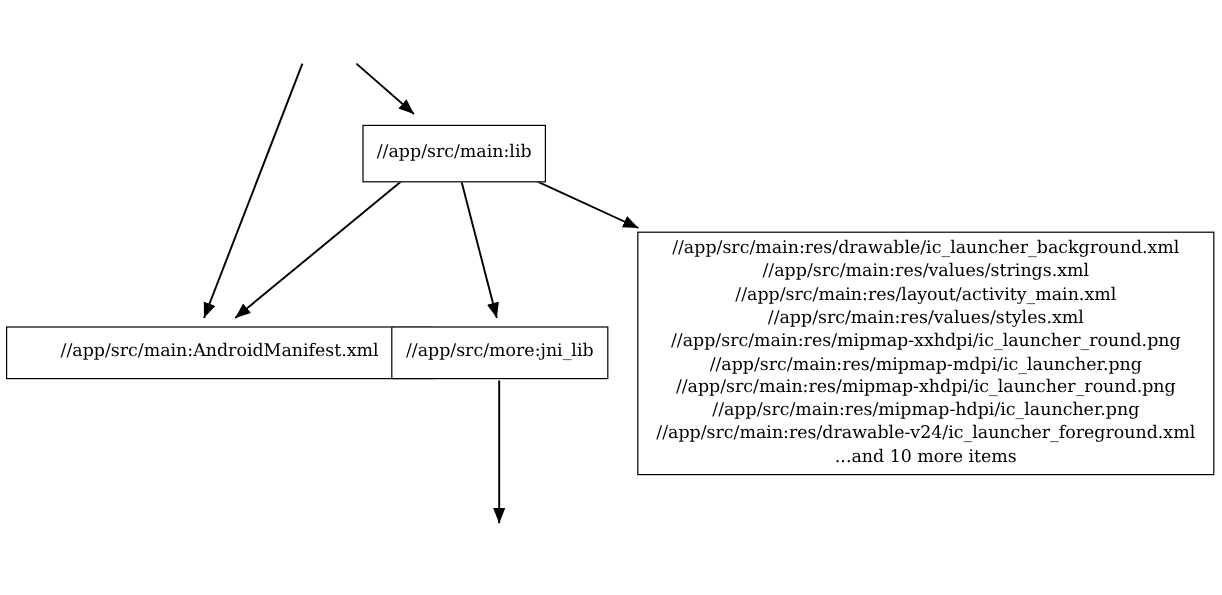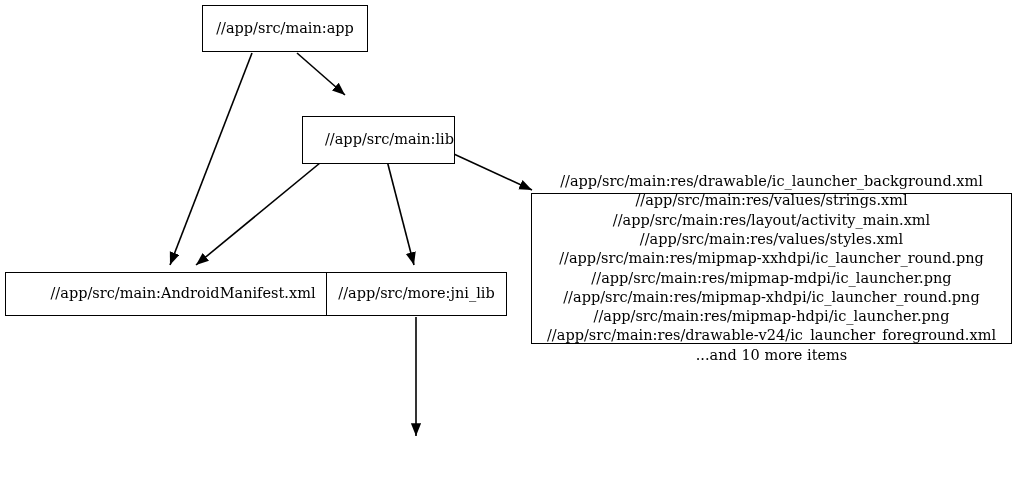--- a/index.html
+++ b/index.html
@@ -42,25 +42,25 @@
     white-space: pre;
     letter-spacing: 0px;
     z-index: 2;
   }
   .node-label {
     display: block;
     white-space: pre;
   }
   
   #node-app      { left: 202px; top: 5px;   width: 166px; height: 47px; }
-  #node-lib      { left: 302px; top: 116px; width: 153px; height: 48px; justify-content: flex-end; }
+  #node-lib      { left: 302px; top: 104px; width: 153px; height: 48px; }
   #node-manifest { left: 5px;   top: 272px; width: 356px; height: 44px; justify-content: center; }
   #node-jni      { left: 326px; top: 272px; width: 181px; height: 44px; }
   #node-cpp      { left: 281px; top: 442px; width: 268px; height: 46px; }
-  #node-resources{ left: 531px; top: 193px; width: 481px; height: 151px;
+  #node-resources{ left: 531px; top: 193px; width: 481px; height: 203px;
                    align-items: center; }
   #node-resources .node-label { line-height: 19.3px; }
 </style>
 </head>
 <body>
 
 <div id="graph-canvas">
 
   <svg id="edge-layer" viewBox="0 0 1018 496" width="1018" height="496" xmlns="http://www.w3.org/2000/svg">
     <defs>
@@ -75,23 +75,20 @@
 
     <line x1="337" y1="149" x2="196" y2="265" stroke="#000000" stroke-width="1.6" marker-end="url(#arrowhead)"></line>
 
     <line x1="384" y1="149" x2="414" y2="265" stroke="#000000" stroke-width="1.6" marker-end="url(#arrowhead)"></line>
 
     <line x1="443" y1="149" x2="532" y2="190" stroke="#000000" stroke-width="1.6" marker-end="url(#arrowhead)"></line>
 
     <line x1="416" y1="317" x2="416" y2="436" stroke="#000000" stroke-width="1.6" marker-end="url(#arrowhead)"></line>
   </svg>
 
-  <div class="node" id="node-app">
-    <span class="node-label">//app/src/main:app</span>
-  </div>
 
   <div class="node" id="node-lib">
     <span class="node-label">//app/src/main:lib</span>
   </div>
 
   <div class="node" id="node-manifest">
     <span class="node-label">//app/src/main:AndroidManifest.xml</span>
   </div>
 
   <div class="node" id="node-jni">

